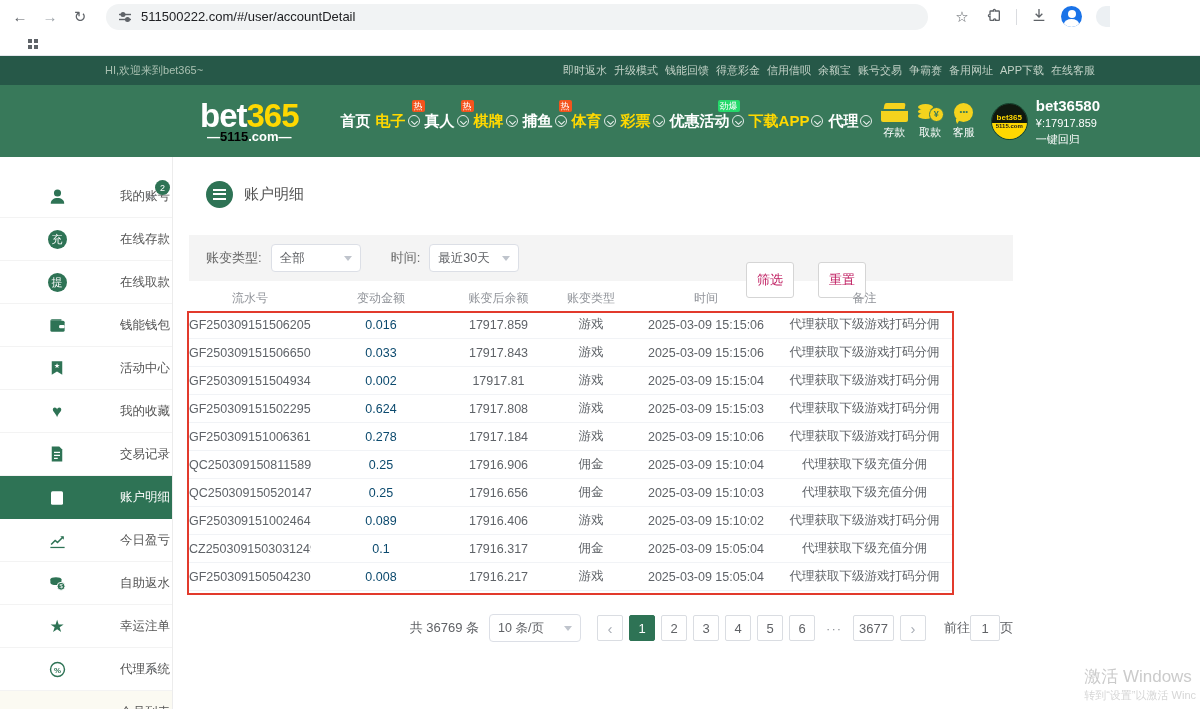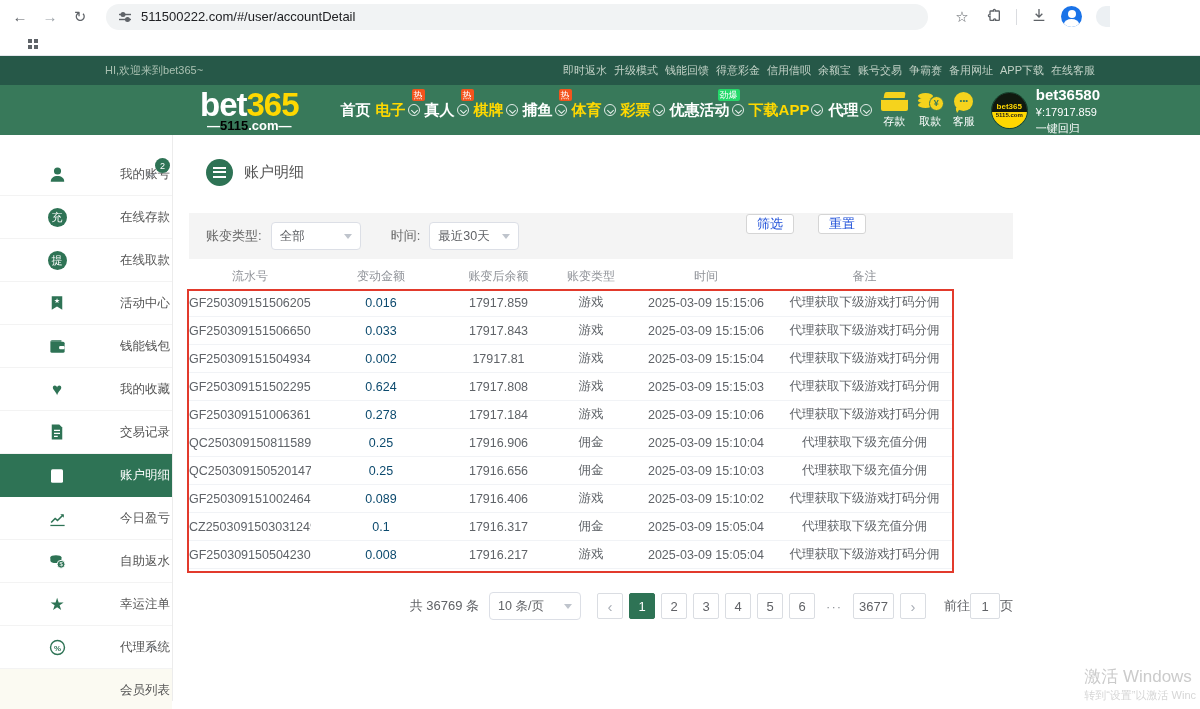--- a/index.html
+++ b/index.html
@@ -22,21 +22,21 @@
   .bookmarks-bar { height:23px; display:flex; align-items:center; border-bottom:1px solid #e4e7ec; }
   .apps-grid { width:4px; height:4px; background:#5f6368; box-shadow:6px 0 #5f6368, 0 6px #5f6368, 6px 6px #5f6368; margin:-6px 0 0 28px; cursor:pointer; }
 
   
   .topstrip { height:29px; background:#265848; display:flex; align-items:center; justify-content:space-between; padding:0 105px; }
   .welcome { font-size:11px; color:#a9c0b1; }
   .tlinks { display:flex; gap:7px; }
   .tlink { font-size:11px; color:#c3d2c7; cursor:pointer; white-space:nowrap; }
 
   
-  .header { height:50px; background:#38795a; display:flex; align-items:center; padding:0 100px 0 200px; }
+  .header { height:72px; background:#38795a; display:flex; align-items:center; padding:0 100px 0 200px; }
   .logo { line-height:1; cursor:pointer; }
   .logo-main { font-size:33px; font-weight:bold; letter-spacing:-1px; }
   .logo-main .w { color:#fff; } .logo-main .y { color:#ffd800; }
   .logo-sub { font-size:13px; color:#fff; text-align:center; margin-top:-2px; font-weight:bold; }
   .logo-sub .y { color:#000000; }
   .nav { display:flex; align-items:center; gap:5px; margin-left:42px; font-weight:bold; font-size:15px; }
   .nav-item { position:relative; display:flex; align-items:center; gap:2px; cursor:pointer; white-space:nowrap; }
   .nav-item .white { color:#fff; } .nav-item .yellow { color:#ffd800; }
   .nav-arrow { width:12px; height:12px; border:1px solid rgba(255,255,255,.85); border-radius:50%; position:relative; flex:none; }
   .nav-arrow::after { content:''; position:absolute; left:3px; top:2.5px; width:4px; height:4px; border-right:1.5px solid rgba(255,255,255,.9); border-bottom:1.5px solid rgba(255,255,255,.9); transform:rotate(45deg); }
@@ -83,21 +83,21 @@
   .title-row { display:flex; align-items:center; gap:11px; height:34px; margin-left:17px; }
   .title-ico { width:27px; height:27px; border-radius:50%; background:#2e7355; position:relative; flex:none; }
   .title-ico::after { content:''; position:absolute; left:7px; top:8px; width:13px; height:11px; background:repeating-linear-gradient(#fff 0 2px, transparent 2px 4.5px); }
   .page-title { font-size:15px; color:#555; }
 
   .filter-bar { margin-top:24px; height:46px; width:824px; background:#f4f4f4; display:flex; align-items:center; padding-left:17px; position:relative; font-size:13px; color:#666; }
   .flabel { white-space:nowrap; }
   .flabel.t2 { margin-left:30px; }
   .sel { width:90px; height:28px; background:#fff; border:1px solid #dcdfe6; border-radius:4px; display:flex; align-items:center; justify-content:space-between; padding:0 8px; margin-left:9px; font-size:12.5px; color:#606266; cursor:pointer; }
   .caret { width:0; height:0; border-left:4.5px solid transparent; border-right:4.5px solid transparent; border-top:5px solid #bfc4cc; }
-  .fbtn { position:absolute; top:1px; width:48px; height:20px; background:#fff; border:1px solid #d5d5d5; border-radius:3px; font-size:13px; color:#1d4ed8; display:flex; align-items:center; justify-content:center; cursor:pointer; }
+  .fbtn { position:absolute; top:27px; width:48px; height:36px; background:#fff; border:1px solid #d5d5d5; border-radius:3px; font-size:13px; color:#be185d; display:flex; align-items:center; justify-content:center; cursor:pointer; }
   .fbtn.filter { left:557px; } .fbtn.reset { left:629px; }
 
   .acct-table { width:764px; margin-top:5px; position:relative; }
   .thead { display:flex; height:25px; align-items:center; }
   .hcell { font-size:12px; color:#909399; text-align:center; }
   .trow { display:flex; height:28px; align-items:center; border-bottom:1px solid #f1f3f6; }
   .tcell { font-size:12.5px; color:#5f6368; text-align:center; white-space:nowrap; overflow:hidden; }
   .tcell.amt { color:#0c4a6e; }
   .red-box { position:absolute; left:-2px; top:25px; width:767px; height:284px; border:2px solid #e23a2c; pointer-events:none; }
 
@@ -274,36 +274,36 @@
           <span class="side-label">在线存款</span>
         </div>
         <div class="side-item">
           <span class="side-ico">
             <span class="circ-char">提</span>
           </span>
           <span class="side-label">在线取款</span>
         </div>
         <div class="side-item">
           <span class="side-ico">
-            <svg viewBox="0 0 24 24" width="18" height="18">
-              <path d="M5 3h14v18l-7-4.5L5 21z" fill="currentColor"></path>
-              <text x="12" y="12.5" font-size="9" fill="#fff" text-anchor="middle">★</text>
-            </svg>
-          </span>
-          <span class="side-label">活动中心</span>
-        </div>
-        <div class="side-item">
-          <span class="side-ico">
             <svg viewBox="0 0 24 24" width="19" height="19">
               <path d="M3 6h16a2 2 0 0 1 2 2v10a2 2 0 0 1-2 2H5a2 2 0 0 1-2-2z" fill="currentColor"></path>
               <path d="M3 6c0-1.1.9-2 2-2h12v2z" fill="currentColor"></path>
               <rect x="14" y="11.5" width="7" height="4" rx="1.5" fill="#fff"></rect>
             </svg>
           </span>
           <span class="side-label">钱能钱包</span>
+        </div>
+        <div class="side-item">
+          <span class="side-ico">
+            <svg viewBox="0 0 24 24" width="18" height="18">
+              <path d="M5 3h14v18l-7-4.5L5 21z" fill="currentColor"></path>
+              <text x="12" y="12.5" font-size="9" fill="#fff" text-anchor="middle">★</text>
+            </svg>
+          </span>
+          <span class="side-label">活动中心</span>
         </div>
         <div class="side-item">
           <span class="side-ico">
             <span class="glyph-ico">♥</span>
           </span>
           <span class="side-label">我的收藏</span>
         </div>
         <div class="side-item">
           <span class="side-ico">
             <svg viewBox="0 0 24 24" width="18" height="18">

